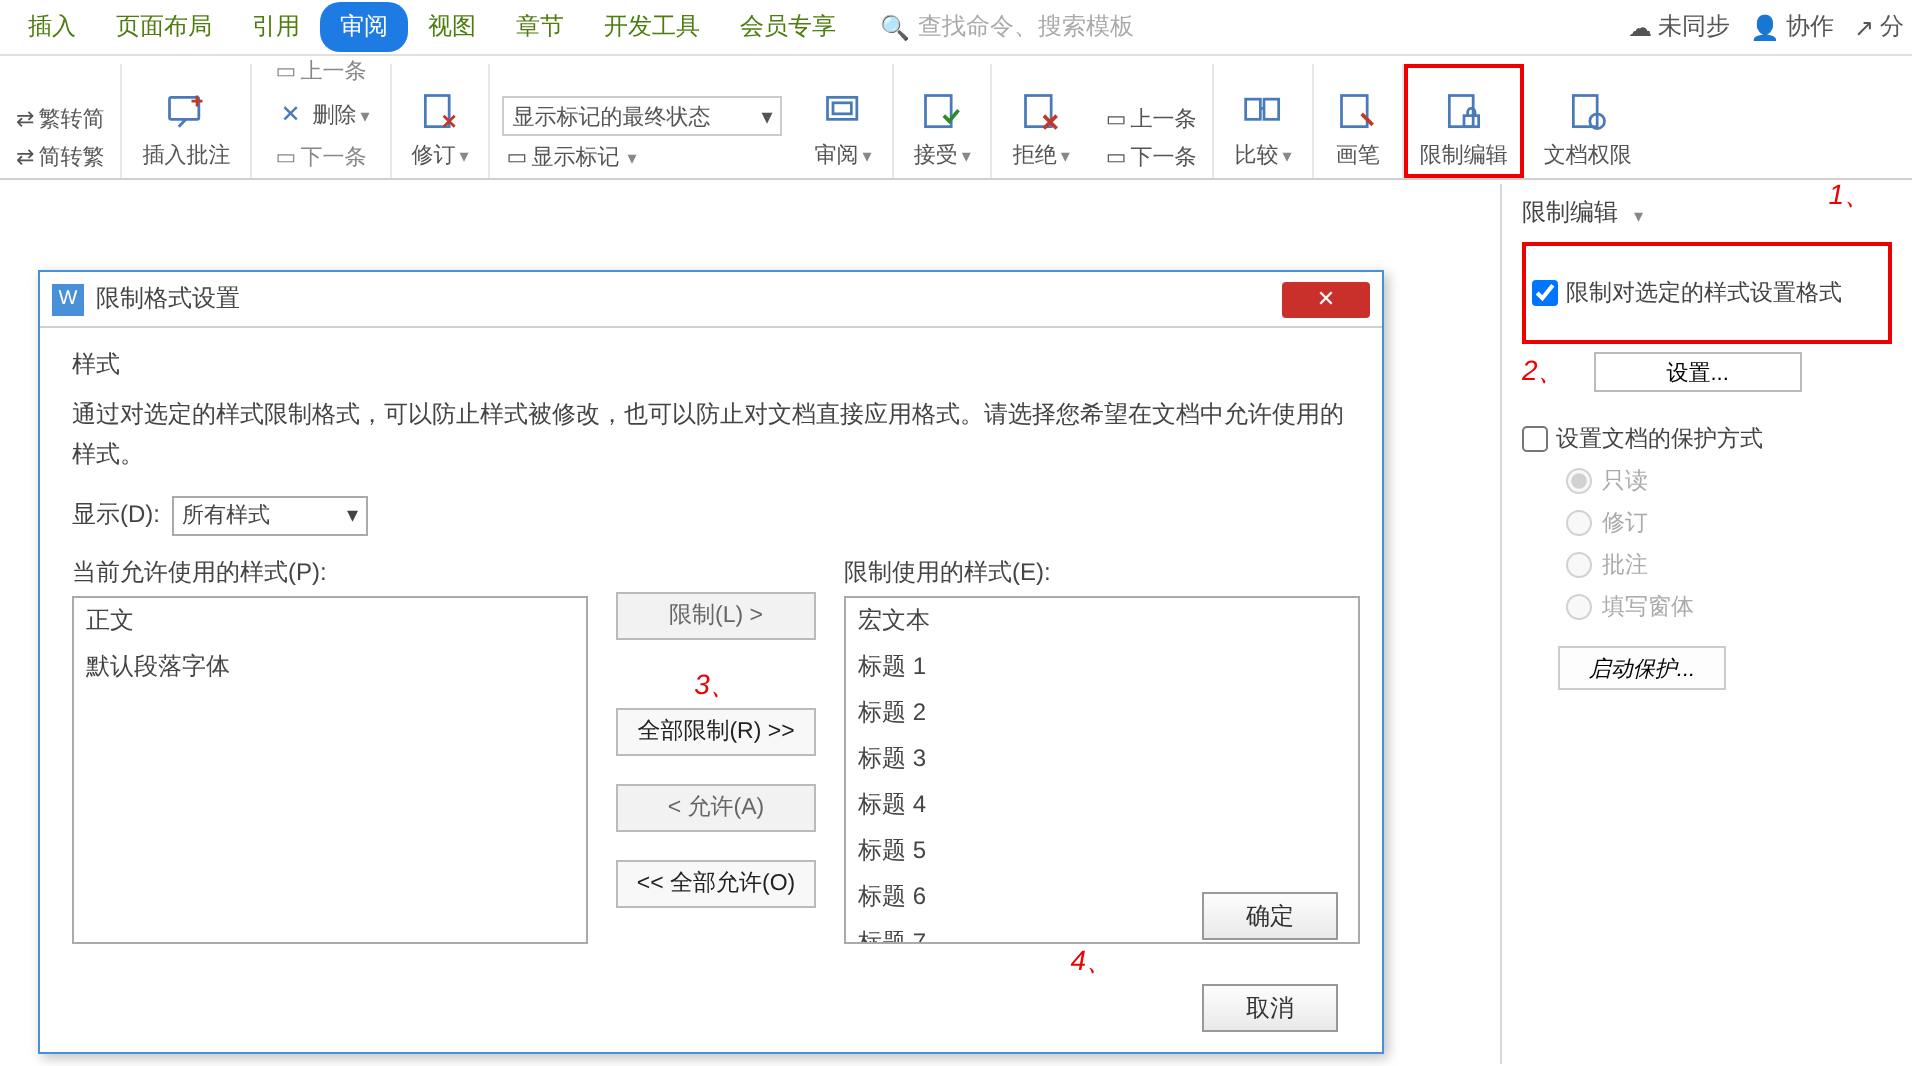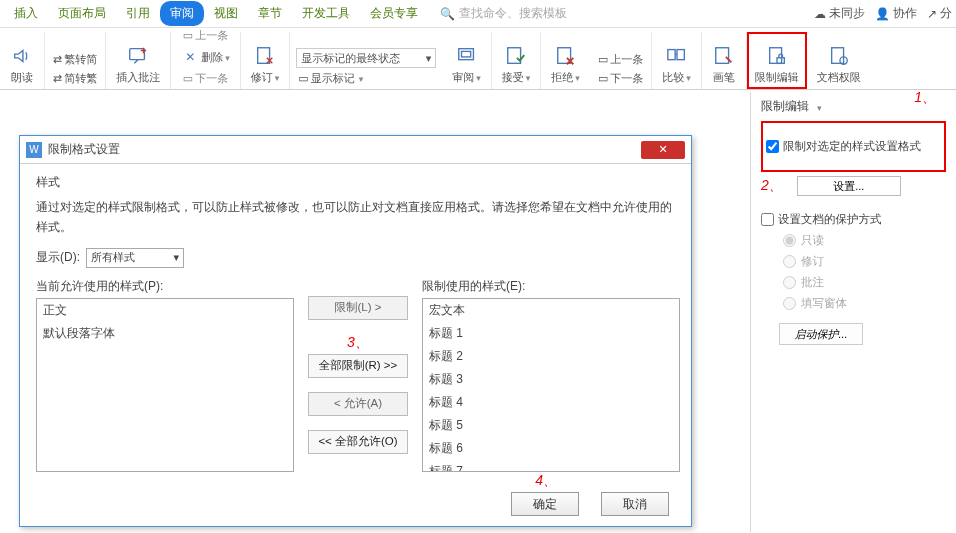--- a/index.html
+++ b/index.html
@@ -50,21 +50,21 @@
 .row-inline { display: flex; align-items: center; gap: 6px; margin-bottom: 10px; }
 .dd-small { width: 98px; height: 20px; border: 1px solid #aaa; background: #fff; font-size: 11px; padding: 0 4px; display: flex; align-items: center; justify-content: space-between; }
 .columns { display: flex; align-items: flex-start; gap: 0; }
 .listbox-wrap { display: flex; flex-direction: column; }
 .list-label { font-size: 12px; margin-bottom: 3px; }
 .listbox { width: 258px; height: 174px; border: 1px solid #aaa; background: #fff; overflow: auto; }
 .listbox .item { padding: 3px 6px; font-size: 12px; }
 .mid-btns { display: flex; flex-direction: column; gap: 14px; align-items: center; padding: 18px 14px 0 14px; }
 .move-btn { width: 100px; height: 24px; border: 1px solid #bbb; background: #f2f2f2; font-size: 11.5px; cursor: pointer; color: #666; }
 .move-btn.enabled { color: #222; background: #f8f8f8; }
-.dialog-footer { position: absolute; bottom: 10px; right: 22px; display: flex; gap: 22px; }
+.dialog-footer { position: absolute; bottom: 10px; right: 22px; display: flex; gap: 22px; flex-direction: column; }
 .dlg-btn { width: 68px; height: 24px; border: 1px solid #999; background: linear-gradient(#fdfdfd,#e9e9e9); font-size: 12px; cursor: pointer; display:flex; align-items:center; justify-content:center; }
 
 svg { display: block; }
 </style>
 </head>
 <body>
 
 <div class="menu-tabs">
   <div class="tab">插入</div>
   <div class="tab">页面布局</div>
@@ -88,31 +88,20 @@
         <span>协作</span>
       </span>
     <span>
         <span>↗</span>
         <span>分</span>
       </span>
   </div>
 </div>
 
 <div class="ribbon">
-  <div class="ribbon-group">
-    <div class="big-btn">
-      <div class="icon">
-          <svg width="22" height="22" viewBox="0 0 24 24" fill="none" stroke="#4a7ab8" stroke-width="1.5">
-            <path d="M4 14V10h4l5-4v12l-5-4H4z"></path>
-            <path d="M16 8c1.5 1 1.5 7 0 8"></path>
-          </svg>
-        </div>
-      <div class="lbl">朗读</div>
-    </div>
-  </div>
   <div class="ribbon-group">
     <div class="stack">
       <div class="small-row dark">
           <span>⇄</span>
           <span>繁转简</span>
         </div>
       <div class="small-row dark">
           <span>⇄</span>
           <span>简转繁</span>
         </div>

